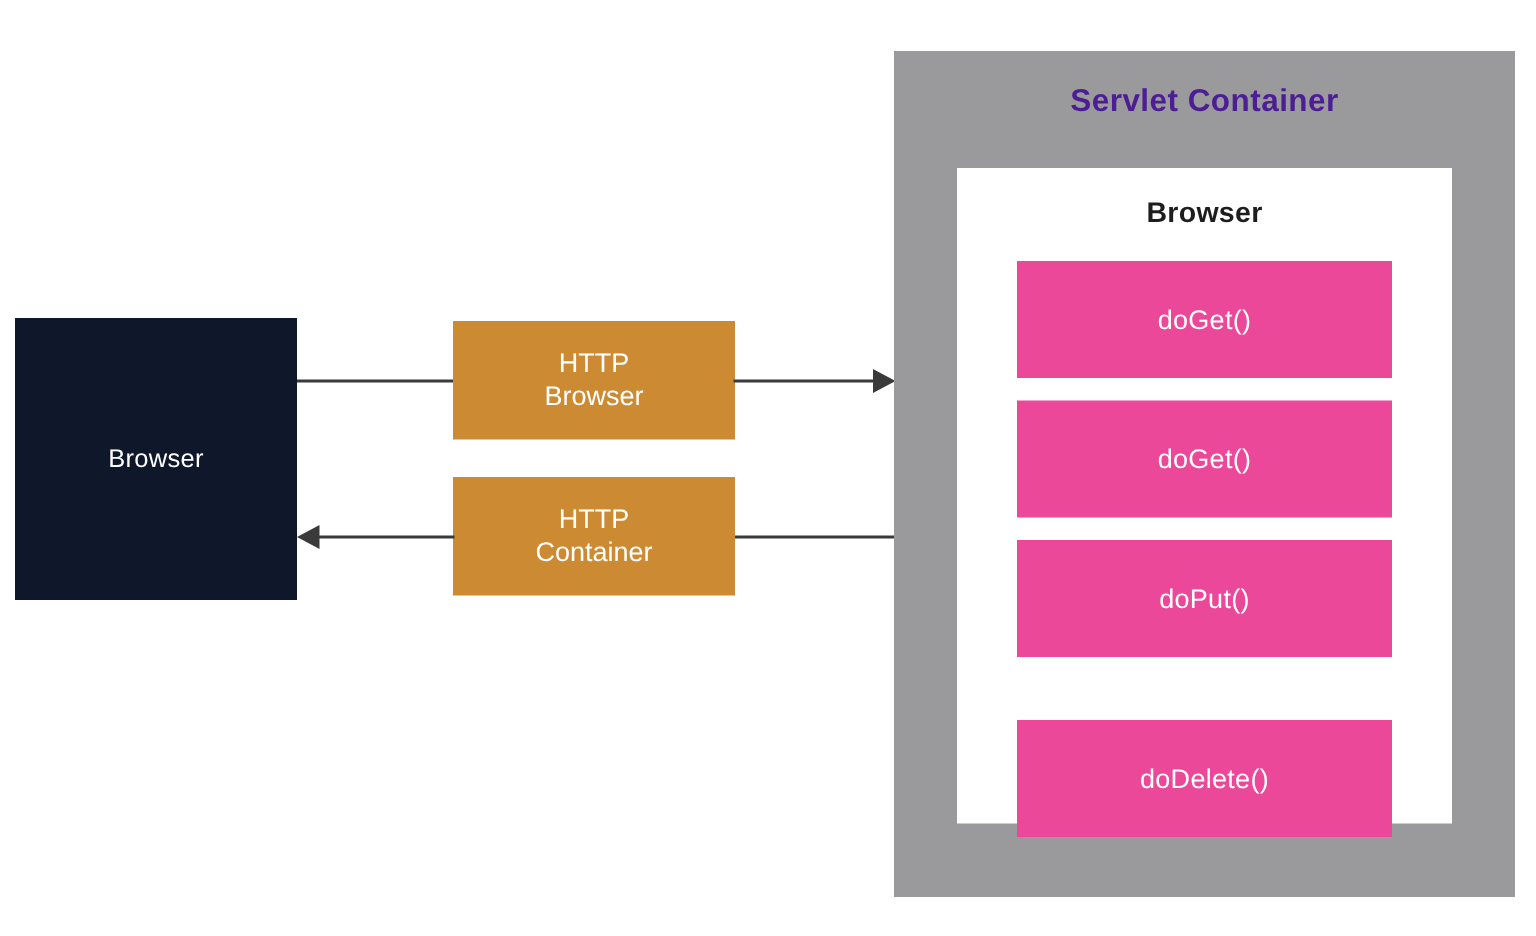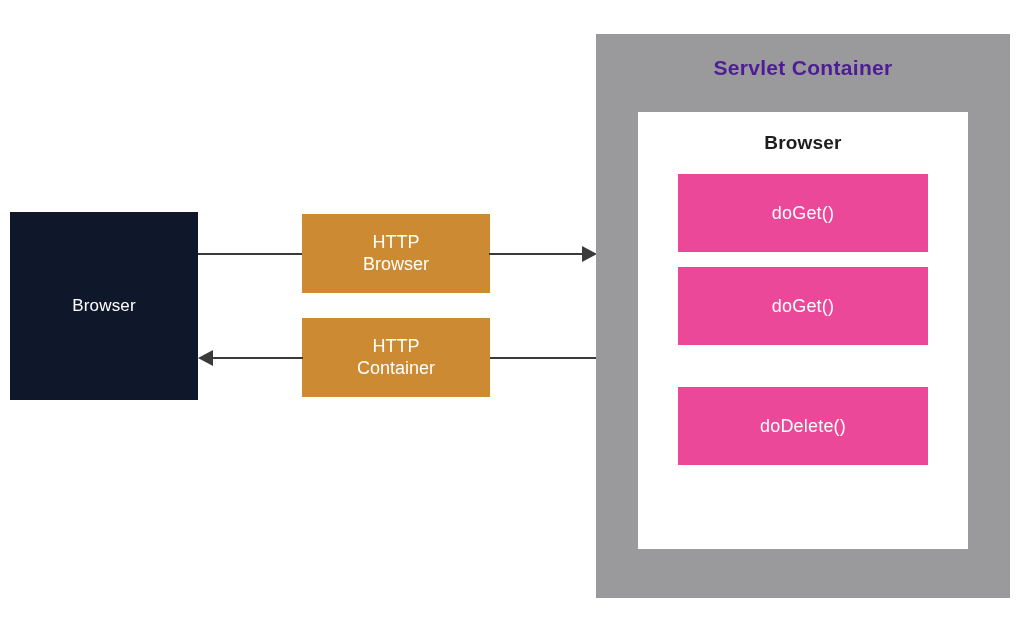--- a/index.html
+++ b/index.html
@@ -199,17 +199,20 @@
   </div>
 
   <div class="method-list">
     <div class="method-box">
       <span class="method-label">doGet()</span>
     </div>
     <div class="method-box">
       <span class="method-label">doGet()</span>
     </div>
     <div class="method-box">
+      <span class="method-label">doPut()</span>
+    </div>
+    <div class="method-box">
       <span class="method-label">doDelete()</span>
     </div>
   </div>
 
 </div>
 
 </body></html>

